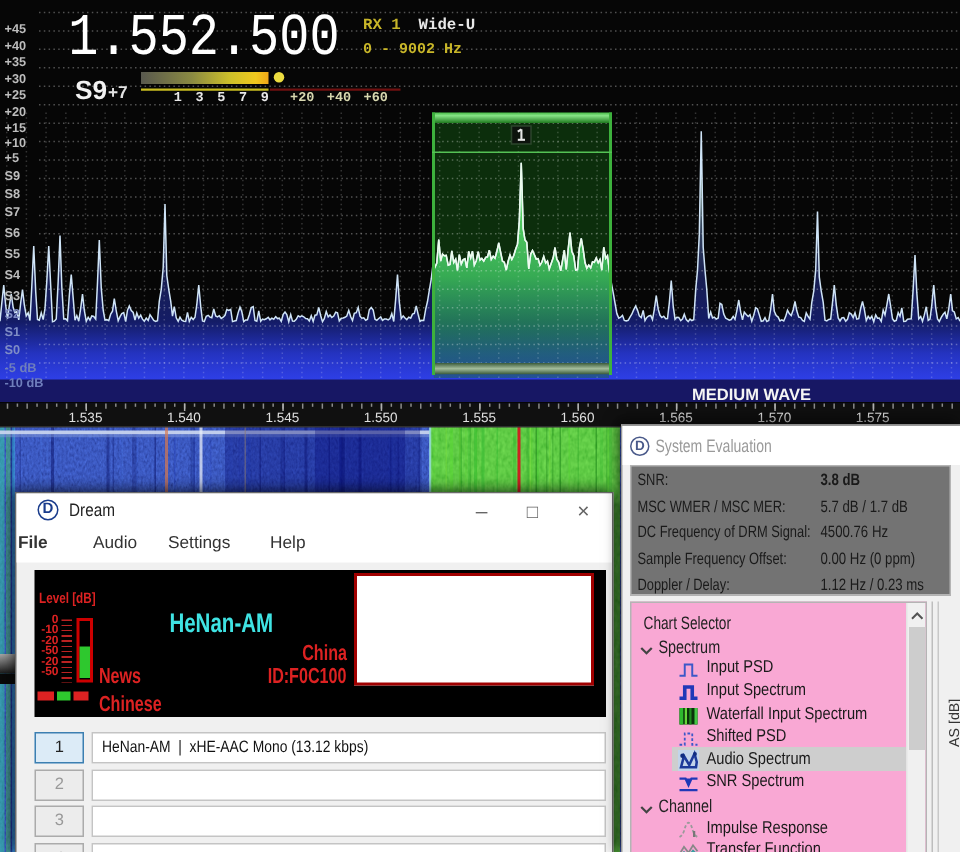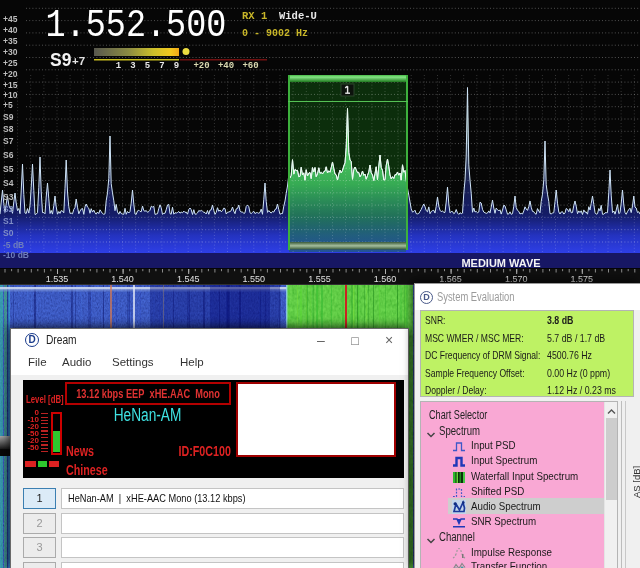--- a/index.html
+++ b/index.html
@@ -468,33 +468,31 @@
 <rect x="0" y="284" width="640" height="1" fill="#303030"></rect>
 </svg></div>
 
 <div class="win" style="left:10px;top:328px;width:399px;height:241px;border:1px solid #6a6a6a;">
  <div class="titlebar" style="height:23px;">
    <span class="dicon" style="margin:4px 7px 0 14px;">D</span>
    <span style="display:inline-block;font-size:12px;color:#222;line-height:23px;transform:scaleX(0.85);transform-origin:left center;">Dream</span>
    <span class="caption" style="top:0;"><span class="cbtn" style="font-size:14px;">–</span><span class="cbtn" style="font-size:12.5px;">□</span><span class="cbtn" style="font-size:14px;">×</span></span>
  </div>
  <div style="position:relative;height:23px;background:#fff;font-size:11.5px;color:#333;">
-   <span style="position:absolute;left:17px;top:4px;">File</span>
+   <span style="position:absolute;left:1px;top:4px;font-weight:bold;">File</span>
    <span style="position:absolute;left:51px;top:4px;">Audio</span>
    <span style="position:absolute;left:101px;top:4px;">Settings</span>
    <span style="position:absolute;left:169px;top:4px;">Help</span>
  </div>
  <div style="position:absolute;left:12px;top:51px;width:381px;height:98px;background:#000;">
-    <div style="position:absolute;left:42px;top:2px;width:166px;height:23px;border:2px solid #b40000;color:#e03232;font-weight:bold;font-size:13px;line-height:19px;">
-          <span style="position:absolute;left:50%;top:0;white-space:nowrap;transform:translateX(-50%) scaleX(0.71);">13.12 kbps EEP&nbsp; xHE.AAC&nbsp; Mono</span>
-        </div>
     <div style="position:absolute;left:3px;top:14px;color:#d22;font-size:10px;font-weight:bold;"><span style="display:inline-block;transform:scaleX(0.78);transform-origin:left center;">Level [dB]</span></div>
-    <div style="position:absolute;left:42px;top:25px;width:166px;color:#3fe3e3;font-weight:normal;font-size:18px;text-align:center;"><span style="display:inline-block;transform:scaleX(0.76);transform-origin:center;">HeNan-AM</span></div>
+    <div style="position:absolute;left:42px;top:25px;width:166px;color:#3fe3e3;font-weight:bold;font-size:18px;text-align:center;"><span style="display:inline-block;transform:scaleX(0.76);transform-origin:center;">HeNan-AM</span></div>
     <div style="position:absolute;left:43px;top:48px;color:#d22;font-size:14.5px;font-weight:bold;margin-top:34px;"><span style="display:inline-block;transform:scaleX(0.74);transform-origin:left center;">Chinese</span></div>
     <div style="position:absolute;left:43px;top:63px;color:#d22;font-size:14.5px;font-weight:bold;"><span style="display:inline-block;transform:scaleX(0.74);transform-origin:left center;">News</span></div>
+    <div style="position:absolute;left:88px;top:48px;width:120px;text-align:right;color:#d22;font-size:14.5px;font-weight:bold;"><span style="display:inline-block;transform:scaleX(0.74);transform-origin:right center;">China</span></div>
     <div style="position:absolute;left:88px;top:63px;width:120px;text-align:right;color:#d22;font-size:14.5px;font-weight:bold;"><span style="display:inline-block;transform:scaleX(0.74);transform-origin:right center;">ID:F0C100</span></div>
     <div class="mnum" style="top:29px;">0</div>
     <div class="mnum" style="top:36px;">-10</div>
     <div class="mnum" style="top:43px;">-20</div>
     <div class="mnum" style="top:50px;">-50</div>
     <div class="mnum" style="top:57px;">-20</div>
     <div class="mnum" style="top:64px;">-50</div>
     <div style="position:absolute;left:18px;top:33px;width:7px;height:42px;background:repeating-linear-gradient(to bottom,#b22 0px,#b22 1px,transparent 1px,transparent 3.5px);"></div>
     <div style="position:absolute;left:28px;top:32px;width:11px;height:43px;border:2px solid #c00;background:#000;">
       <div style="position:absolute;left:0;bottom:1px;width:100%;height:21px;background:#2ec82e;"></div>
@@ -520,21 +518,21 @@
         <div class="sbtn">4</div>
         <div class="sfield"></div>
       </div>
 </div>
 
 <div class="win" style="left:414px;top:283px;width:226px;height:286px;border:1px solid #999;border-right:none;">
  <div class="titlebar" style="height:26px;">
    <span class="dicon2" style="margin:7px 4px 0 5px;">D</span>
    <span style="display:inline-block;font-size:12px;color:#9a9a9a;line-height:27px;transform:scaleX(0.78);transform-origin:left center;">System Evaluation</span>
  </div>
- <div style="position:absolute;left:5px;top:26px;width:214px;height:87px;background:#bef264;border:1px solid #b4b4b4;font-size:11px;color:#1a1a1a;">
+ <div style="position:absolute;left:5px;top:26px;width:214px;height:87px;background:#737373;border:1px solid #b4b4b4;font-size:11px;color:#1a1a1a;">
    <div class="stl" style="top:3px;">SNR:</div>
         <div class="stv" style="top:3px;font-weight:bold;">3.8 dB</div>
    <div class="stl" style="top:20.5px;">MSC WMER / MSC MER:</div>
         <div class="stv" style="top:20.5px;">5.7 dB / 1.7 dB</div>
    <div class="stl" style="top:38px;">DC Frequency of DRM Signal:</div>
         <div class="stv" style="top:38px;">4500.76 Hz</div>
    <div class="stl" style="top:55.5px;">Sample Frequency Offset:</div>
         <div class="stv" style="top:55.5px;">0.00 Hz (0 ppm)</div>
    <div class="stl" style="top:73px;">Doppler / Delay:</div>
         <div class="stv" style="top:73px;">1.12 Hz / 0.23 ms</div>

